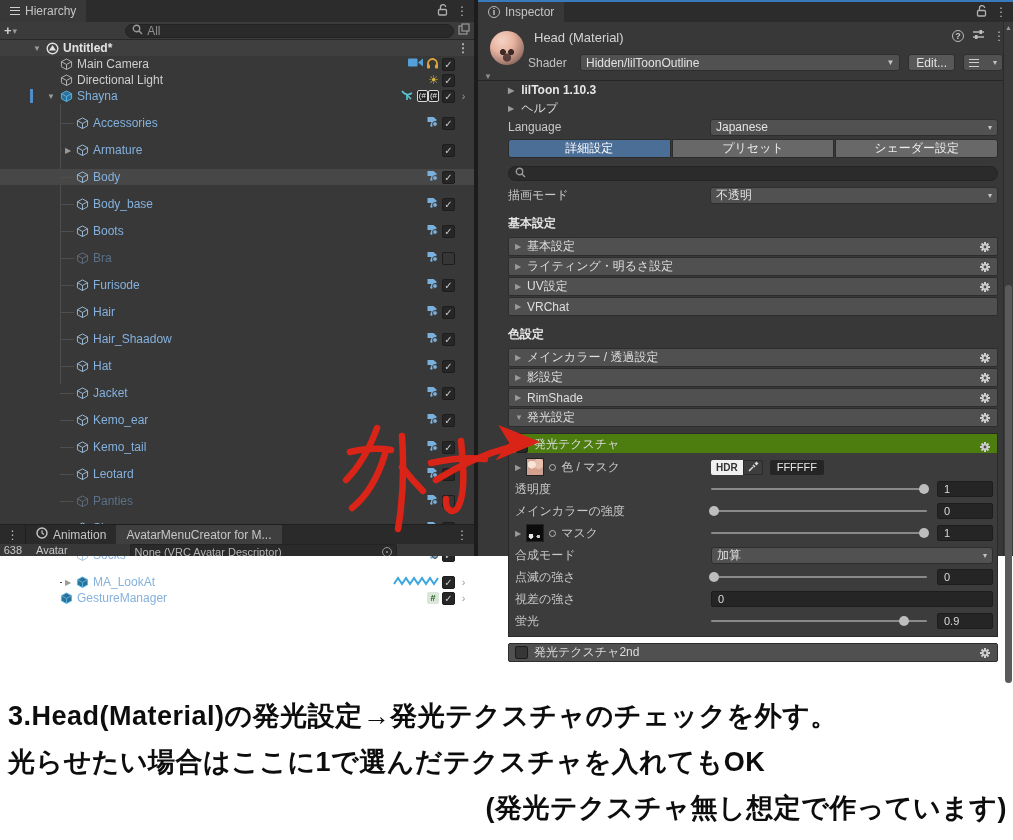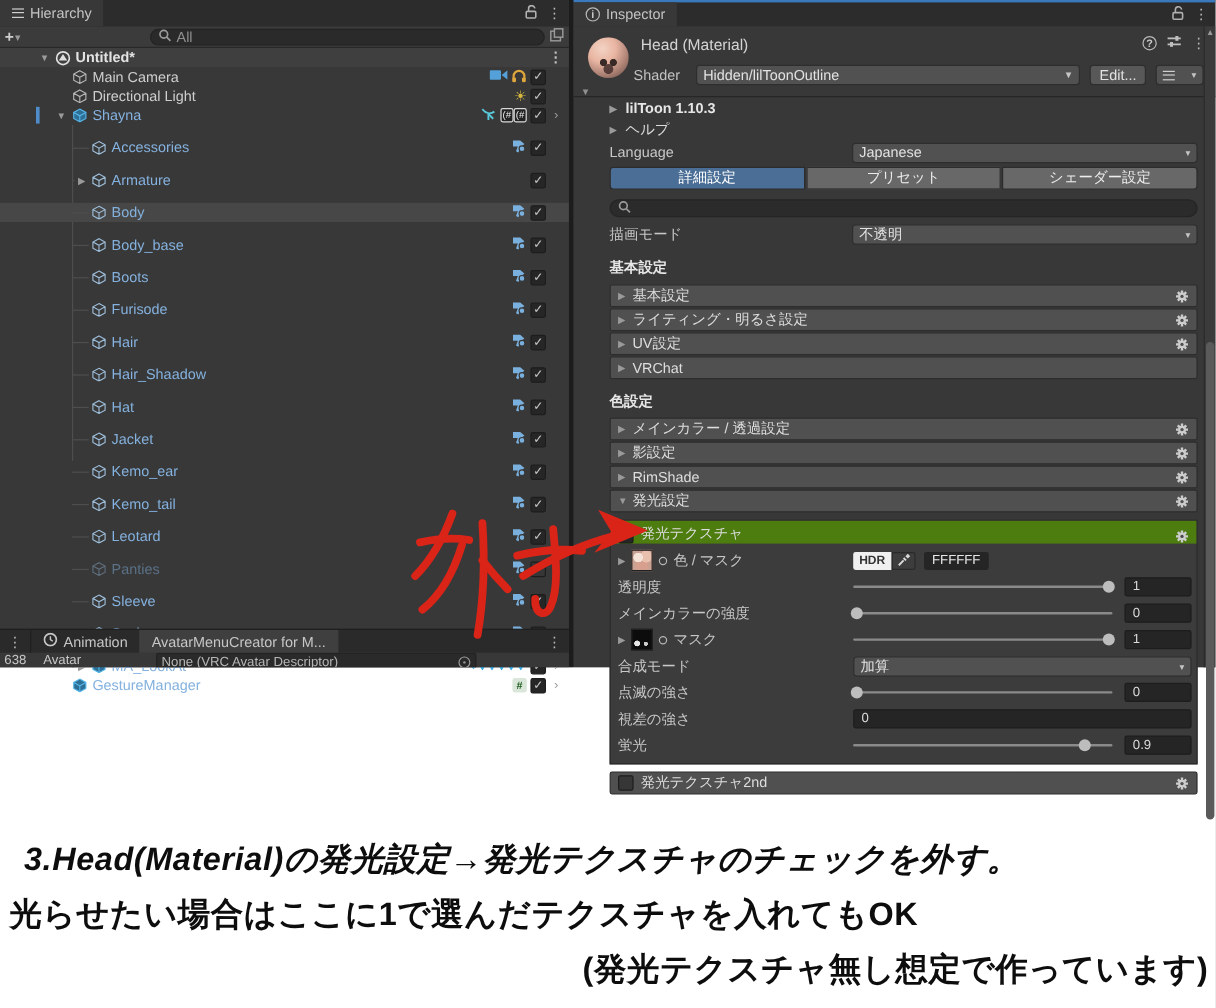--- a/index.html
+++ b/index.html
@@ -137,21 +137,21 @@
   .dropperbtn { background:#3d3d3d; border:1px solid #2a2a2a; height:15px; width:20px; border-radius:0 2px 2px 0;
                 display:flex; align-items:center; justify-content:center; }
   .hexbtn { background:#252525; color:#e6e6e6; height:15px; border-radius:2px; display:flex; align-items:center;
             padding:0 7px; margin-left:7px; font-size:11px; }
   .vsb { position:absolute; right:0; top:22px; bottom:0; width:10px; background:#3b3b3b; border-left:1px solid #2b2b2b; }
   .vsb .up { position:absolute; top:2px; left:0; right:0; text-align:center; color:#9a9a9a; font-size:7px; }
   .vsb .vthumb { position:absolute; left:1px; right:1px; top:263px; height:398px; background:#5a5a5a; border-radius:4px; }
 
   
   .caption-line { position:absolute; color:#0d0d0d; font-weight:bold; font-size:27px; white-space:nowrap; letter-spacing:.5px; }
-  .cap1 { left:20px; top:698px;font-style:italic; }
+  .cap1 { left:8px; top:698px; }
   .cap2 { left:8px; top:744px; }
   .cap3 { right:6px; top:790px; }
 
   
   .annot { position:absolute; left:0; top:0; width:1013px; height:690px; pointer-events:none; z-index:20; }
 </style>
 </head>
 <body>
 
 <div class="screen">
@@ -347,20 +347,37 @@
           <span class="row-right">
             <span><svg width="13" height="13" viewBox="0 0 13 13">
                   <path d="M1.5 2 h6 l3.5 3 -2.5 2 -2.5 5 -2 -1 1.5 -4 h-4 z" fill="#7ab0dd"></path>
                   <circle cx="9" cy="9" r="2.4" fill="#7ab0dd" stroke="#383838" stroke-width="1"></circle>
                 </svg></span>
             <span class="checkbox">✓</span>
             <span class="chevslot"></span>
           </span>
         </div>
 
+        <div class="hrow lvl2">
+          <span class="conn"></span>
+          <span class="hicon">
+              <svg width="13" height="12" viewBox="0 0 14 13">
+                <path d="M7 1 L12.5 4 V9.5 L7 12.5 L1.5 9.5 V4 Z M1.5 4 L7 7 L12.5 4 M7 7 V12.5" fill="none" stroke="#5f6f7e" stroke-width="1"></path>
+              </svg>
+            </span>
+          <span class="hlbl t-dim">Bra</span>
+          <span class="row-right">
+            <span><svg width="13" height="13" viewBox="0 0 13 13">
+                  <path d="M1.5 2 h6 l3.5 3 -2.5 2 -2.5 5 -2 -1 1.5 -4 h-4 z" fill="#7ab0dd"></path>
+                  <circle cx="9" cy="9" r="2.4" fill="#7ab0dd" stroke="#383838" stroke-width="1"></circle>
+                </svg></span>
+            <span class="checkbox un"></span>
+            <span class="chevslot"></span>
+          </span>
+        </div>
 
         <div class="hrow lvl2">
           <span class="conn"></span>
           <span class="hicon">
               <svg width="13" height="12" viewBox="0 0 14 13">
                 <path d="M7 1 L12.5 4 V9.5 L7 12.5 L1.5 9.5 V4 Z M1.5 4 L7 7 L12.5 4 M7 7 V12.5" fill="none" stroke="#9fc0dd" stroke-width="1"></path>
               </svg>
             </span>
           <span class="hlbl t-blue">Furisode</span>
           <span class="row-right">

